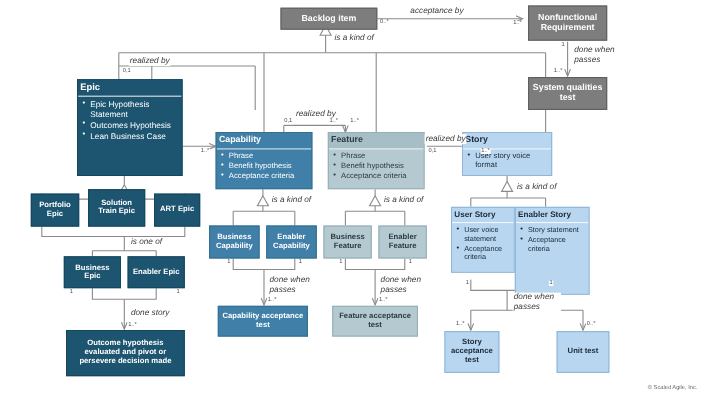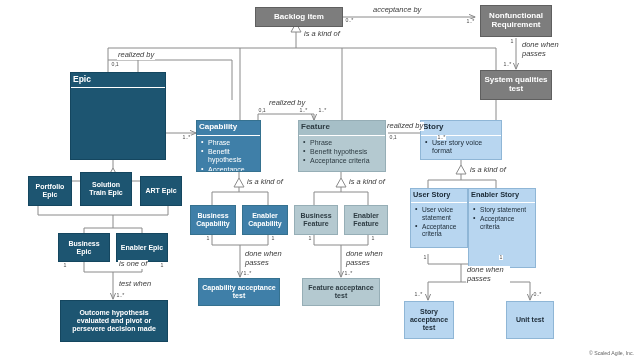--- a/index.html
+++ b/index.html
@@ -192,23 +192,30 @@
   <div class="node simple slate" style="left:480px;top:70px;width:72px;height:30px;font-size:8px;">
     <span>System qualities test</span>
   </div>
 
   <div class="node simple slate" style="left:480px;top:5px;width:72px;height:32px;font-size:8px;">
     <span>Nonfunctional Requirement</span>
   </div>
 
   <div class="node dark" style="left:70px;top:72px;width:96px;height:88px;font-size:7.5px;">
     <div class="hdr" style="font-size:8.5px;">Epic</div>
-  </div>
-
-  <div class="node mid" style="left:196px;top:120px;width:65px;height:52px;font-size:7px;">
+    <div class="body">
+      <ul>
+        <li>Epic Hypothesis Statement</li>
+        <li>Outcomes Hypothesis</li>
+        <li>Lean Business Case</li>
+      </ul>
+    </div>
+  </div>
+
+  <div class="node mid" style="left:196px;top:120px;width:88px;height:52px;font-size:7px;">
     <div class="hdr" style="font-size:8px;">Capability</div>
     <div class="body">
       <ul>
         <li>Phrase</li>
         <li>Benefit hypothesis</li>
         <li>Acceptance criteria</li>
       </ul>
     </div>
   </div>
 
@@ -307,26 +314,26 @@
   <div class="node simple lightblue" style="left:506px;top:301px;width:48px;height:38px;font-size:7px;">
     <span>Unit test</span>
   </div>
 
   <div class="elabel" style="left:372px;top:6px;">acceptance by</div>
   <div class="elabel" style="left:303px;top:30px;">is a kind of</div>
   <div class="elabel" style="left:521px;top:41px;width:44px;white-space:normal;">done when passes</div>
   <div class="elabel" style="left:117px;top:51px;">realized by</div>
   <div class="elabel" style="left:268px;top:99px;">realized by</div>
   <div class="elabel" style="left:386px;top:122px;">realized by</div>
-  <div class="elabel" style="left:118px;top:216px;margin-top:44px;">is one of</div>
+  <div class="elabel" style="left:118px;top:216px;">is one of</div>
 
   <div class="elabel" style="left:246px;top:178px;">is a kind of</div>
   <div class="elabel" style="left:348px;top:178px;">is a kind of</div>
   <div class="elabel" style="left:469px;top:166px;">is a kind of</div>
-  <div class="elabel" style="left:118px;top:280px;">test when</div>
+  <div class="elabel" style="left:118px;top:280px;">done story</div>
   <div class="elabel" style="left:244px;top:250px;width:40px;white-space:normal;">done when passes</div>
   <div class="elabel" style="left:345px;top:250px;width:40px;white-space:normal;">done when passes</div>
   <div class="elabel" style="left:466px;top:266px;width:42px;white-space:normal;">done when passes</div>
 
   <div class="mult" style="left:345px;top:18px;">0..*</div>
   <div class="mult" style="left:466px;top:19px;">1..*</div>
   <div class="mult" style="left:510px;top:39px;">1</div>
   <div class="mult" style="left:503px;top:62px;">1..*</div>
   <div class="mult" style="left:111px;top:62px;">0,1</div>
   <div class="mult" style="left:182px;top:135px;">1..*</div>

